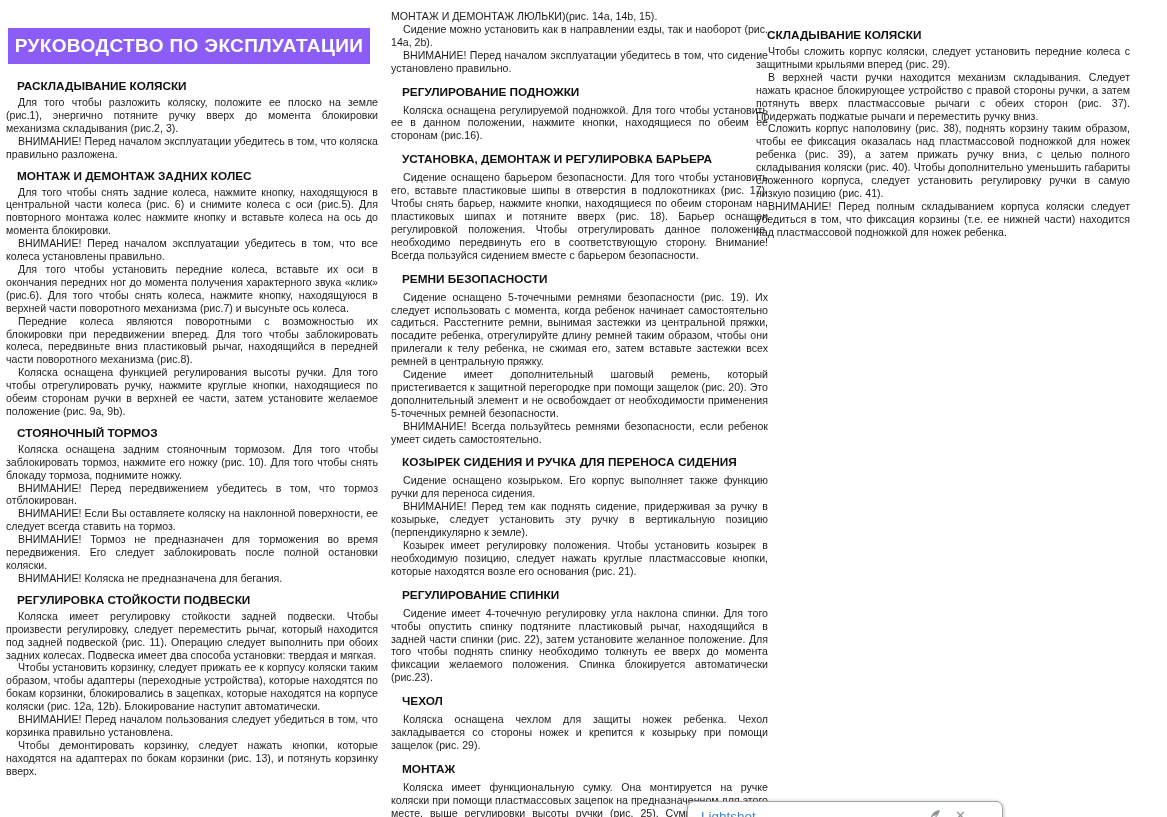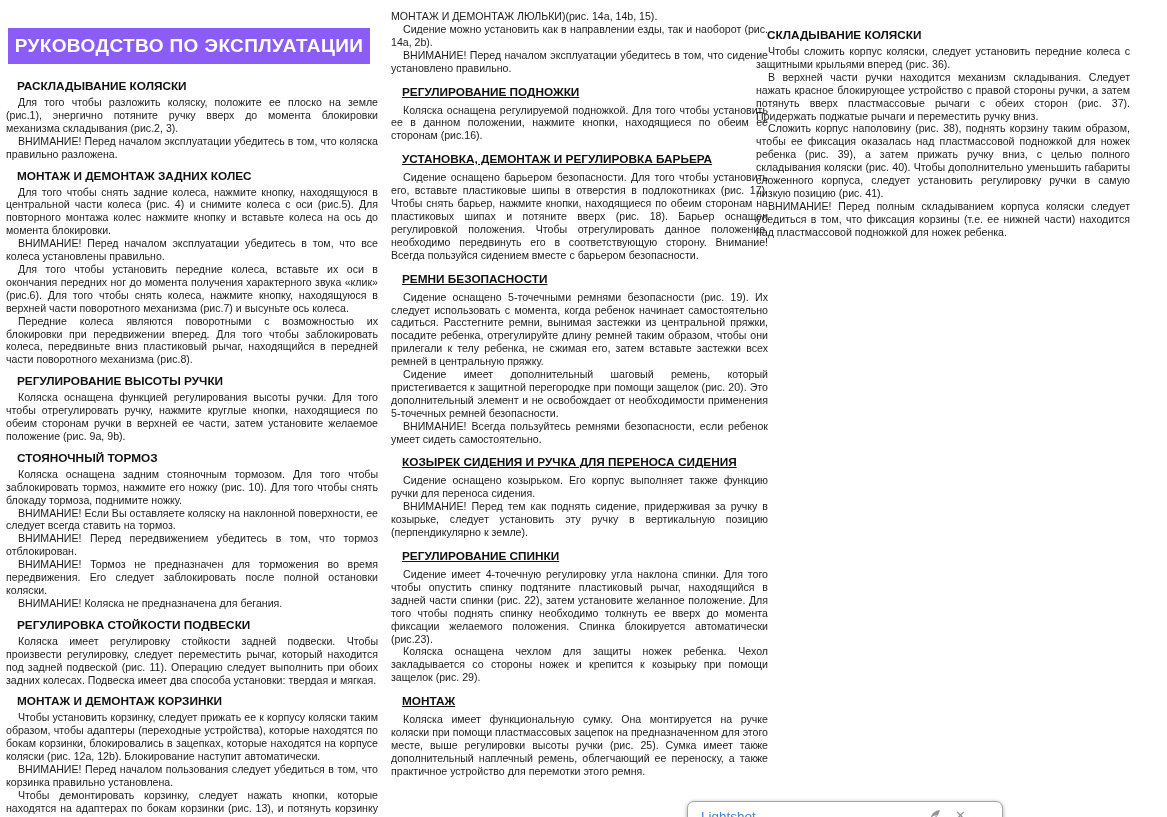--- a/index.html
+++ b/index.html
@@ -21,21 +21,21 @@
     white-space:nowrap;
   }
   .col{position:absolute;}
   #col1{left:6px;top:28px;width:372px;}
   #col2{left:391px;top:10px;width:377px;}
   #col3{left:756px;top:20px;width:374px;}
   .sec-h{
     font-size:11.8px;font-weight:bold;margin:8px 0 3px;padding-left:11px;
     color:#111;
   }
-  #col2 .sec-h{margin:10px 0 5px;text-decoration:underline;}
+  #col2 .sec-h{margin:10px 0 5px;}
   .para{
     font-size:10.6px;line-height:12.9px;margin:0;
     text-align:justify;text-indent:12px;
   }
   .para.noindent{text-indent:0;}
   .widget{
     position:absolute;left:687px;top:801px;width:316px;height:40px;
     background:#ffffff;border:1px solid #a5a5a5;border-radius:7px;
     box-shadow:0 1px 4px rgba(0,0,0,.35);
     display:flex;align-items:flex-start;
@@ -50,65 +50,65 @@
 <body>
 
 <div class="col" id="col1">
   <div class="banner">
     <span>РУКОВОДСТВО ПО ЭКСПЛУАТАЦИИ</span>
   </div>
 <h3 class="sec-h">РАСКЛАДЫВАНИЕ КОЛЯСКИ</h3>
     <p class="para">Для того чтобы разложить коляску, положите ее плоско на земле (рис.1), энергично потяните ручку вверх до момента блокировки механизма складывания (рис.2, 3).</p>
     <p class="para">ВНИМАНИЕ! Перед началом эксплуатации убедитесь в том, что коляска правильно разложена.</p>
     <h3 class="sec-h">МОНТАЖ И ДЕМОНТАЖ ЗАДНИХ КОЛЕС</h3>
-    <p class="para">Для того чтобы снять задние колеса, нажмите кнопку, находящуюся в центральной части колеса (рис. 4) и снимите колеса с оси (рис.5). Для повторного монтажа колес нажмите кнопку и вставьте колеса на ось до момента блокировки.</p>
+    <p class="para">Для того чтобы снять задние колеса, нажмите кнопку, находящуюся в центральной части колеса (рис. 6) и снимите колеса с оси (рис.5). Для повторного монтажа колес нажмите кнопку и вставьте колеса на ось до момента блокировки.</p>
     <p class="para">ВНИМАНИЕ! Перед началом эксплуатации убедитесь в том, что все колеса установлены правильно.</p>
     <p class="para">Для того чтобы установить передние колеса, вставьте их оси в окончания передних ног до момента получения характерного звука «клик» (рис.6). Для того чтобы снять колеса, нажмите кнопку, находящуюся в верхней части поворотного механизма (рис.7) и высуньте ось колеса.</p>
     <p class="para">Передние колеса являются поворотными с возможностью их блокировки при передвижении вперед. Для того чтобы заблокировать колеса, передвиньте вниз пластиковый рычаг, находящийся в передней части поворотного механизма (рис.8).</p>
-    <h3 class="sec-h">РЕГУЛИРОВАНИЕ ВЫСОТЫ РУЧКИ</h3>
     <p class="para">Коляска оснащена функцией регулирования высоты ручки. Для того чтобы отрегулировать ручку, нажмите круглые кнопки, находящиеся по обеим сторонам ручки в верхней ее части, затем установите желаемое положение (рис. 9a, 9b).</p>
     <h3 class="sec-h">СТОЯНОЧНЫЙ ТОРМОЗ</h3>
     <p class="para">Коляска оснащена задним стояночным тормозом. Для того чтобы заблокировать тормоз, нажмите его ножку (рис. 10). Для того чтобы снять блокаду тормоза, поднимите ножку.</p>
+    <p class="para">ВНИМАНИЕ! Перед передвижением убедитесь в том, что тормоз отблокирован.</p>
     <p class="para">ВНИМАНИЕ! Если Вы оставляете коляску на наклонной поверхности, ее следует всегда ставить на тормоз.</p>
-    <p class="para">ВНИМАНИЕ! Перед передвижением убедитесь в том, что тормоз отблокирован.</p>
     <p class="para">ВНИМАНИЕ! Тормоз не предназначен для торможения во время передвижения. Его следует заблокировать после полной остановки коляски.</p>
     <p class="para">ВНИМАНИЕ! Коляска не предназначена для бегания.</p>
     <h3 class="sec-h">РЕГУЛИРОВКА СТОЙКОСТИ ПОДВЕСКИ</h3>
     <p class="para">Коляска имеет регулировку стойкости задней подвески. Чтобы произвести регулировку, следует переместить рычаг, который находится под задней подвеской (рис. 11). Операцию следует выполнить при обоих задних колесах. Подвеска имеет два способа установки: твердая и мягкая.</p>
-    <h3 class="sec-h">МОНТАЖ И ДЕМОНТАЖ КОРЗИНКИ</h3>
     <p class="para">Чтобы установить корзинку, следует прижать ее к корпусу коляски таким образом, чтобы адаптеры (переходные устройства), которые находятся по бокам корзинки, блокировались в зацепках, которые находятся на корпусе коляски (рис. 12a, 12b). Блокирование наступит автоматически.</p>
     <p class="para">ВНИМАНИЕ! Перед началом пользования следует убедиться в том, что корзинка правильно установлена.</p>
     <p class="para">Чтобы демонтировать корзинку, следует нажать кнопки, которые находятся на адаптерах по бокам корзинки (рис. 13), и потянуть корзинку вверх.</p>
   </div>
 
 <div class="col" id="col2">
     <p class="para noindent">МОНТАЖ И ДЕМОНТАЖ ЛЮЛЬКИ)(рис. 14a, 14b, 15).</p>
     <p class="para">Сидение можно установить как в направлении езды, так и наоборот (рис. 14a, 2b).</p>
     <p class="para">ВНИМАНИЕ! Перед началом эксплуатации убедитесь в том, что сидение установлено правильно.</p>
     <h3 class="sec-h">РЕГУЛИРОВАНИЕ ПОДНОЖКИ</h3>
     <p class="para">Коляска оснащена регулируемой подножкой. Для того чтобы установить ее в данном положении, нажмите кнопки, находящиеся по обеим ее сторонам (рис.16).</p>
     <h3 class="sec-h">УСТАНОВКА, ДЕМОНТАЖ И РЕГУЛИРОВКА БАРЬЕРА</h3>
     <p class="para">Сидение оснащено барьером безопасности. Для того чтобы установить его, вставьте пластиковые шипы в отверстия в подлокотниках (рис. 17). Чтобы снять барьер, нажмите кнопки, находящиеся по обеим сторонам на пластиковых шипах и потяните вверх (рис. 18). Барьер оснащен регулировкой положения. Чтобы отрегулировать данное положение, необходимо передвинуть его в соответствующую сторону. Внимание! Всегда пользуйся сидением вместе с барьером безопасности.</p>
     <h3 class="sec-h">РЕМНИ БЕЗОПАСНОСТИ</h3>
     <p class="para">Сидение оснащено 5-точечными ремнями безопасности (рис. 19). Их следует использовать с момента, когда ребенок начинает самостоятельно садиться. Расстегните ремни, вынимая застежки из центральной пряжки, посадите ребенка, отрегулируйте длину ремней таким образом, чтобы они прилегали к телу ребенка, не сжимая его, затем вставьте застежки всех ремней в центральную пряжку.</p>
     <p class="para">Сидение имеет дополнительный шаговый ремень, который пристегивается к защитной перегородке при помощи защелок (рис. 20). Это дополнительный элемент и не освобождает от необходимости применения 5-точечных ремней безопасности.</p>
     <p class="para">ВНИМАНИЕ! Всегда пользуйтесь ремнями безопасности, если ребенок умеет сидеть самостоятельно.</p>
     <h3 class="sec-h">КОЗЫРЕК СИДЕНИЯ И РУЧКА ДЛЯ ПЕРЕНОСА СИДЕНИЯ</h3>
     <p class="para">Сидение оснащено козырьком. Его корпус выполняет также функцию ручки для переноса сидения.</p>
     <p class="para">ВНИМАНИЕ! Перед тем как поднять сидение, придерживая за ручку в козырьке, следует установить эту ручку в вертикальную позицию (перпендикулярно к земле).</p>
+    <p class="para">Козырек имеет регулировку положения. Чтобы установить козырек в необходимую позицию, следует нажать круглые пластмассовые кнопки, которые находятся возле его основания (рис. 21).</p>
     <h3 class="sec-h">РЕГУЛИРОВАНИЕ СПИНКИ</h3>
     <p class="para">Сидение имеет 4-точечную регулировку угла наклона спинки. Для того чтобы опустить спинку подтяните пластиковый рычаг, находящийся в задней части спинки (рис. 22), затем установите желанное положение. Для того чтобы поднять спинку необходимо толкнуть ее вверх до момента фиксации желаемого положения. Спинка блокируется автоматически (рис.23).</p>
+    <h3 class="sec-h">ЧЕХОЛ</h3>
     <p class="para">Коляска оснащена чехлом для защиты ножек ребенка. Чехол закладывается со стороны ножек и крепится к козырьку при помощи защелок (рис. 29).</p>
     <h3 class="sec-h">МОНТАЖ</h3>
     <p class="para">Коляска имеет функциональную сумку. Она монтируется на ручке коляски при помощи пластмассовых зацепок на предназначенном для этого месте, выше регулировки высоты ручки (рис. 25). Сумка имеет также дополнительный наплечный ремень, облегчающий ее переноску, а также практичное устройство для перемотки этого ремня.</p>
   </div>
 
 <div class="col" id="col3">
     <h3 class="sec-h">СКЛАДЫВАНИЕ КОЛЯСКИ</h3>
-    <p class="para">Чтобы сложить корпус коляски, следует установить передние колеса с защитными крыльями вперед (рис. 36).</p>
+    <p class="para">Чтобы сложить корпус коляски, следует установить передние колеса с защитными крыльями вперед (рис. 29).</p>
     <p class="para">В верхней части ручки находится механизм складывания. Следует нажать красное блокирующее устройство с правой стороны ручки, а затем потянуть вверх пластмассовые рычаги с обеих сторон (рис. 37). Придержать поджатые рычаги и переместить ручку вниз.</p>
     <p class="para">Сложить корпус наполовину (рис. 38), поднять корзину таким образом, чтобы ее фиксация оказалась над пластмассовой подножкой для ножек ребенка (рис. 39), а затем прижать ручку вниз, с целью полного складывания коляски (рис. 40). Чтобы дополнительно уменьшить габариты сложенного корпуса, следует установить регулировку ручки в самую низкую позицию (рис. 41).</p>
     <p class="para">ВНИМАНИЕ! Перед полным складыванием корпуса коляски следует убедиться в том, что фиксация корзины (т.е. ее нижней части) находится над пластмассовой подножкой для ножек ребенка.</p>
   </div>
 
 <div class="widget">
   <span class="w-title">Lightshot</span>
   <span class="w-icons">
     <svg class="w-feather" viewBox="0 0 24 24">
       <path d="M22 2c-7 .5-13 4.5-16 11l-3.5 8 1.8.8 2-4.6c6.5 1.2 13-3.2 15.7-15.2zM9 13c3-1 6-1 8-2-2.5 3.5-5.5 4.5-9 4.2z"></path>

